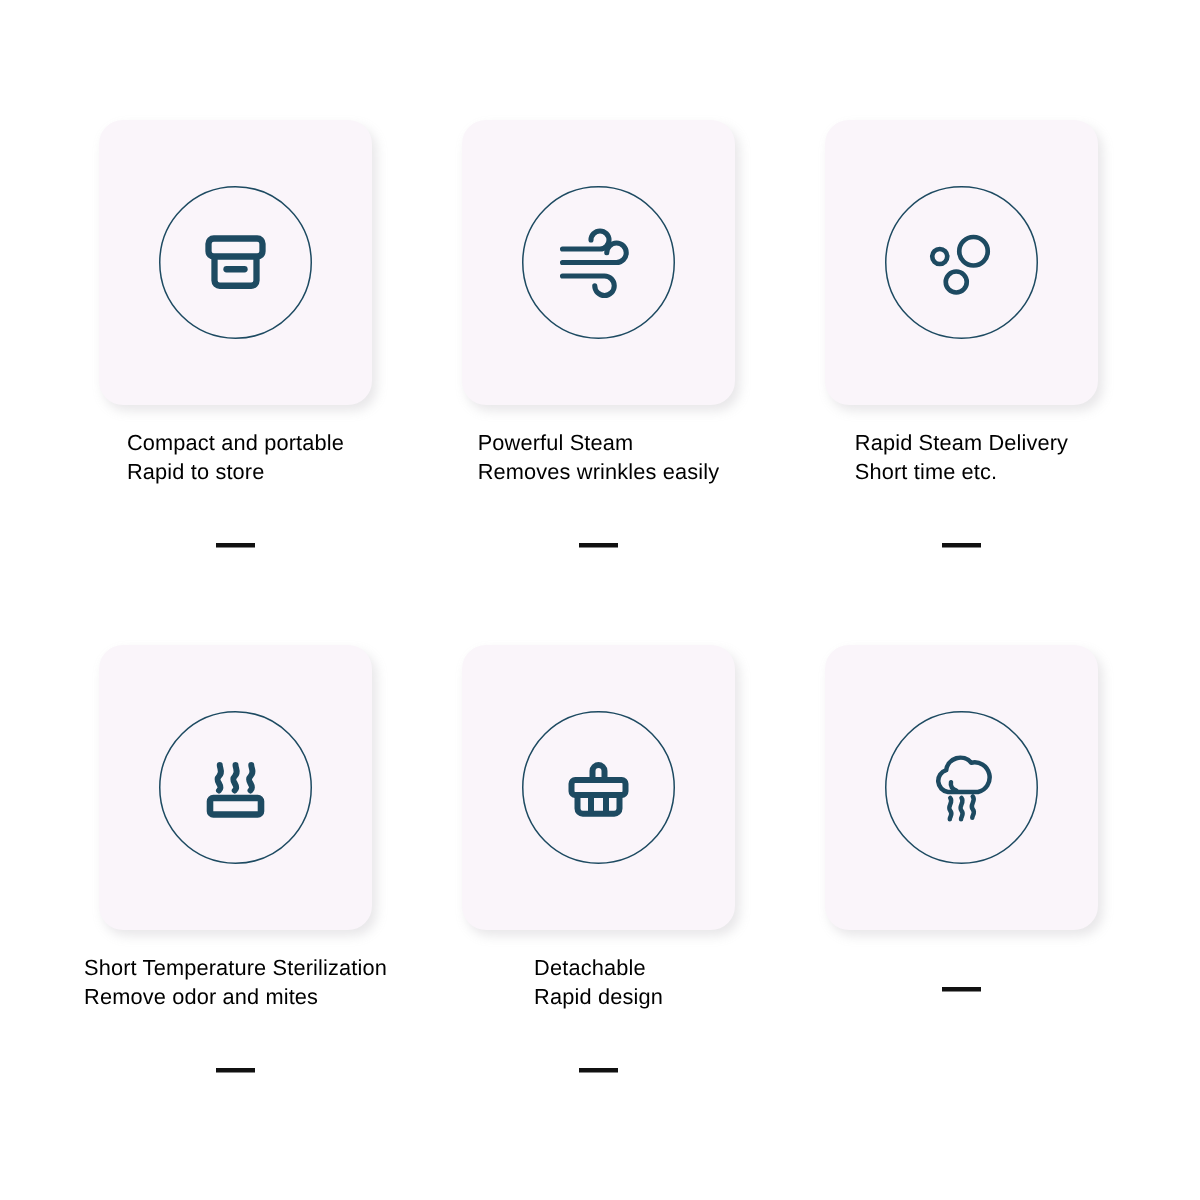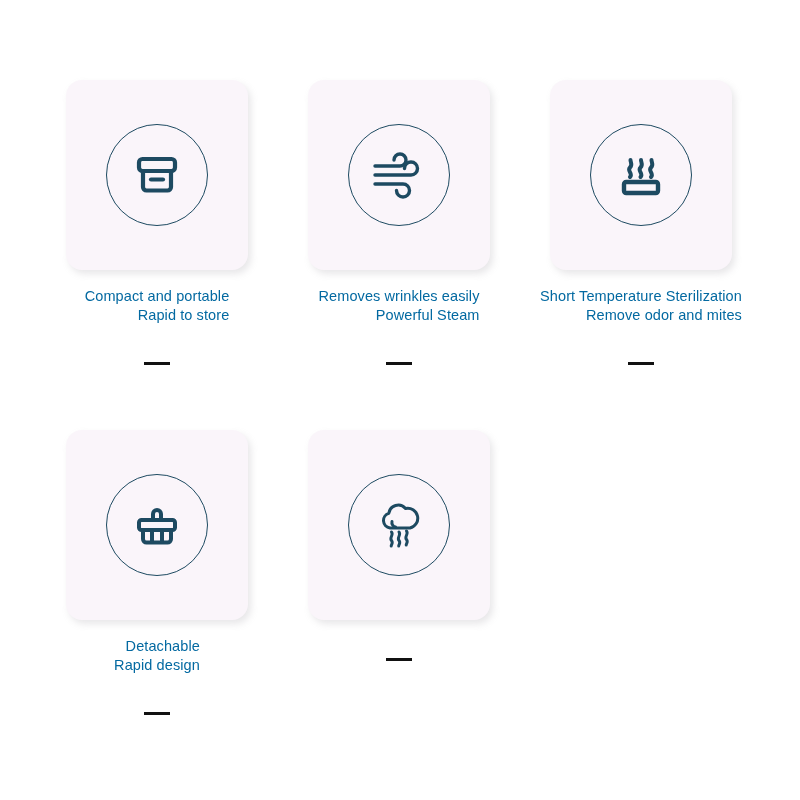--- a/index.html
+++ b/index.html
@@ -55,22 +55,22 @@
     justify-content: center;
     box-sizing: border-box;
   }
 
   .glyph {
     display: block;
   }
 
   .caption {
     margin-top: 17px;
-    text-align: right;
-    color: #0369a1;
+    text-align: left;
+    color: #000000;
     font-size: 14.5px;
     line-height: 18.5px;
     letter-spacing: 0.1px;
     white-space: nowrap;
   }
   .caption .line {
     display: block;
   }
 
   .divider {
@@ -109,26 +109,42 @@
     <div class="icon-card">
       <div class="icon-circle">
         <svg class="glyph" width="58" height="50" viewBox="0 0 58 50" fill="none" stroke="#1d4a61" stroke-width="3.4" stroke-linecap="round" stroke-linejoin="round">
           <path d="M5 16 H30 a6 6 0 1 0 -6 -6"></path>
           <path d="M5 25 H41 a6.5 6.5 0 1 0 -6.5 -6.5"></path>
           <path d="M5 34 H33 a6.5 6.5 0 1 1 -6.5 6.5"></path>
         </svg>
       </div>
     </div>
     <div class="caption">
+      <span class="line">Powerful Steam</span>
       <span class="line">Removes wrinkles easily</span>
-      <span class="line">Powerful Steam</span>
     </div>
     <div class="divider"></div>
   </div>
 
+  <div class="feature-cell row-1">
+    <div class="icon-card">
+      <div class="icon-circle">
+        <svg class="glyph" width="60" height="58" viewBox="0 0 60 58" fill="none" stroke="#1d4a61" stroke-width="3.1">
+          <circle cx="15.5" cy="25" r="5"></circle>
+          <circle cx="38" cy="21.5" r="9.5"></circle>
+          <circle cx="26.5" cy="42" r="7"></circle>
+        </svg>
+      </div>
+    </div>
+    <div class="caption">
+      <span class="line">Rapid Steam Delivery</span>
+      <span class="line">Short time etc.</span>
+    </div>
+    <div class="divider"></div>
+  </div>
 
   <div class="feature-cell row-2">
     <div class="icon-card">
       <div class="icon-circle">
         <svg class="glyph" width="56" height="56" viewBox="0 0 56 56" fill="none">
           <g stroke="#1d4a61" stroke-width="4" stroke-linecap="round" fill="none">
             <path d="M17 30 C20.5 26.5 13.5 24 17 20.5 C19.8 17.7 17.5 15.5 17.5 13"></path>
             <path d="M27.5 30 C31 26.5 24 24 27.5 20.5 C30.3 17.7 28 15.5 28 13"></path>
             <path d="M38 30 C41.5 26.5 34.5 24 38 20.5 C40.8 17.7 38.5 15.5 38.5 13"></path>
           </g>

